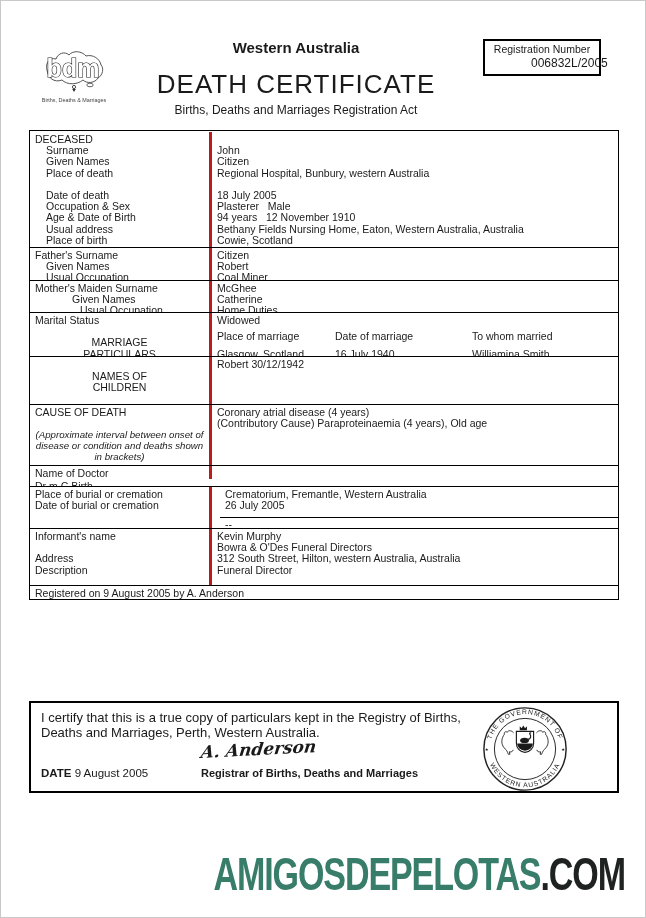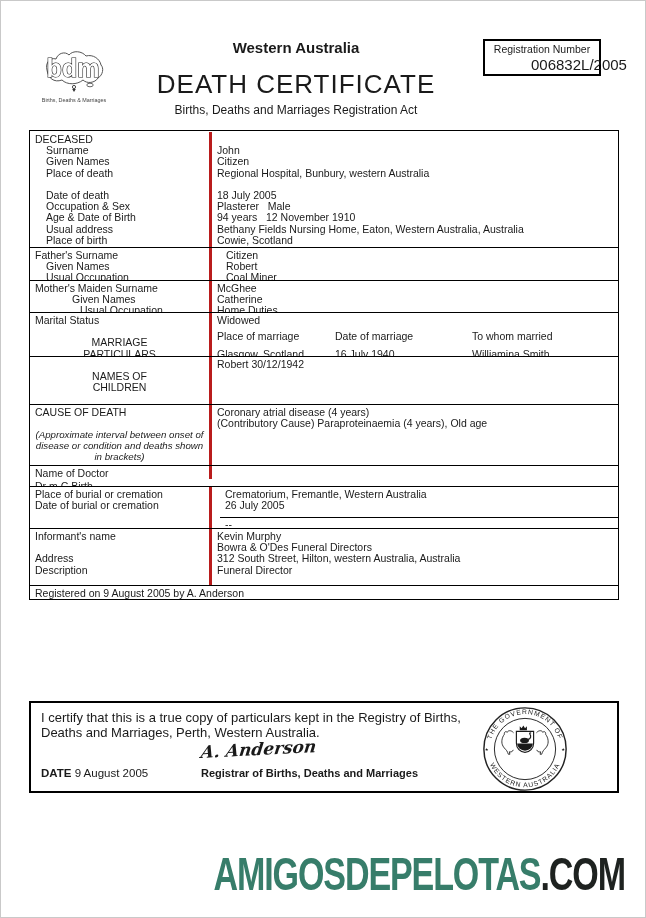--- a/index.html
+++ b/index.html
@@ -8,21 +8,21 @@
   .sheet { position:absolute; inset:0; border:1px solid #c9c9c9; background:#fff; }
 
   
   .logo { position:absolute; left:36px; top:48px; }
   .head-center { position:absolute; left:90px; top:38px; width:410px; text-align:center; }
   .region { font-size:15px; font-weight:700; }
   .cert-title { font-size:26px; letter-spacing:1px; margin-top:13px; }
   .act { font-size:12px; margin-top:3px; }
   .reg-box { position:absolute; left:482px; top:38px; width:118px; height:37px; border:2px solid #000; text-align:center; padding-top:2px; }
   .reg-label { font-size:10.5px; }
-  .reg-number { font-size:15px; margin-top:1px;margin-left:46px; }
+  .reg-number { font-size:12px; margin-top:1px;margin-left:46px; }
 
   
   .cert-table { position:absolute; left:28px; top:129px; width:590px; border:1px solid #000; }
   .t-row { display:flex; overflow:hidden; }
   .t-row + .t-row { border-top:1px solid #000; }
   .lcol { width:182px; border-right:3px solid #b91c1c; padding-top:2px; }
   .vcol { flex:1; padding-top:2px; }
   .ln { font-size:10.5px; line-height:11.2px; min-height:11.2px; padding-left:5px; white-space:pre-wrap; }
   .ind { padding-left:16px; }
   .ind-m1 { padding-left:42px; }
@@ -101,21 +101,21 @@
         <div class="ln">Regional Hospital, Bunbury, western Australia</div>
         <div class="ln"></div>
         <div class="ln">18 July 2005</div>
         <div class="ln">Plasterer   Male</div>
         <div class="ln">94 years   12 November 1910</div>
         <div class="ln">Bethany Fields Nursing Home, Eaton, Western Australia, Australia</div>
         <div class="ln">Cowie, Scotland</div>
       </div>
     </div>
 
-    <div class="t-row" style="height:33px;gap:9px;">
+    <div class="t-row" style="height:33px;">
       <div class="lcol">
         <div class="ln">Father's Surname</div>
         <div class="ln ind">Given Names</div>
         <div class="ln ind">Usual Occupation</div>
       </div>
       <div class="vcol">
         <div class="ln">Citizen</div>
         <div class="ln">Robert</div>
         <div class="ln">Coal Miner</div>
       </div>

